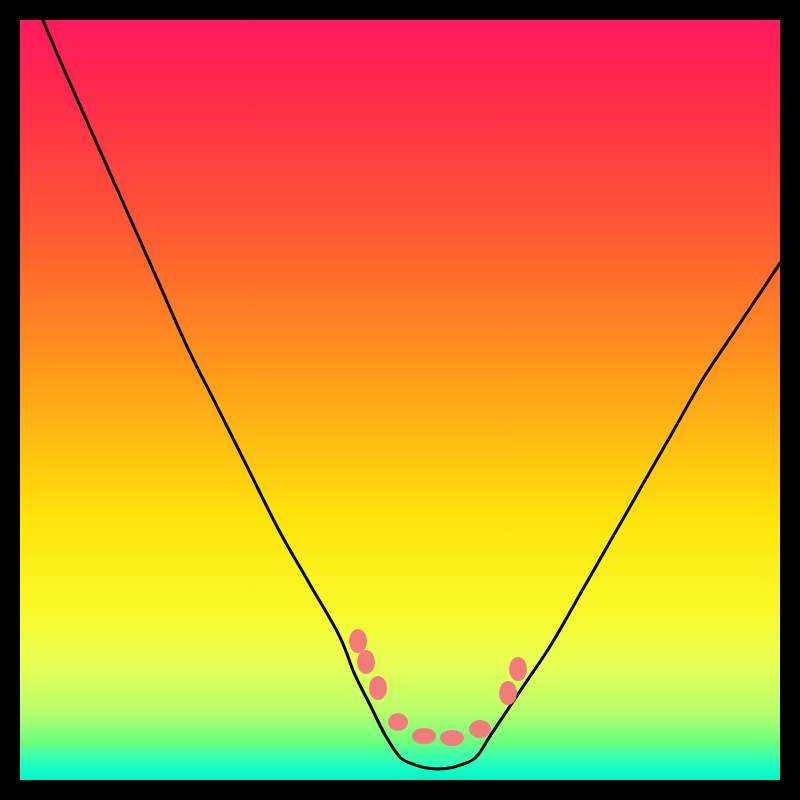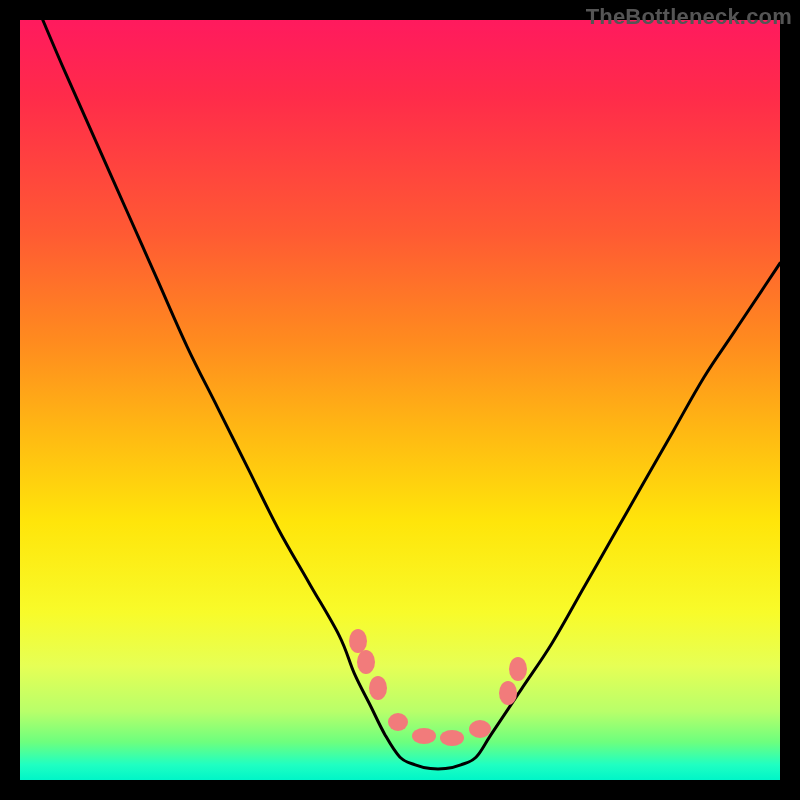--- a/index.html
+++ b/index.html
@@ -70,14 +70,13 @@
           <ellipse cx="358" cy="668" rx="9" ry="12" fill="#f27b7b"></ellipse>
           <ellipse cx="378" cy="702" rx="10" ry="9" fill="#f27b7b"></ellipse>
           <ellipse cx="404" cy="716" rx="12" ry="8" fill="#f27b7b"></ellipse>
           <ellipse cx="432" cy="718" rx="12" ry="8" fill="#f27b7b"></ellipse>
           <ellipse cx="460" cy="709" rx="11" ry="9" fill="#f27b7b"></ellipse>
           <ellipse cx="488" cy="673" rx="9" ry="12" fill="#f27b7b"></ellipse>
           <ellipse cx="498" cy="649" rx="9" ry="12" fill="#f27b7b"></ellipse>
         </g>
     </svg>
   </div>
-  <div class="watermark">TheBottleneck.com</div>
 </div>
 
 </body></html>

